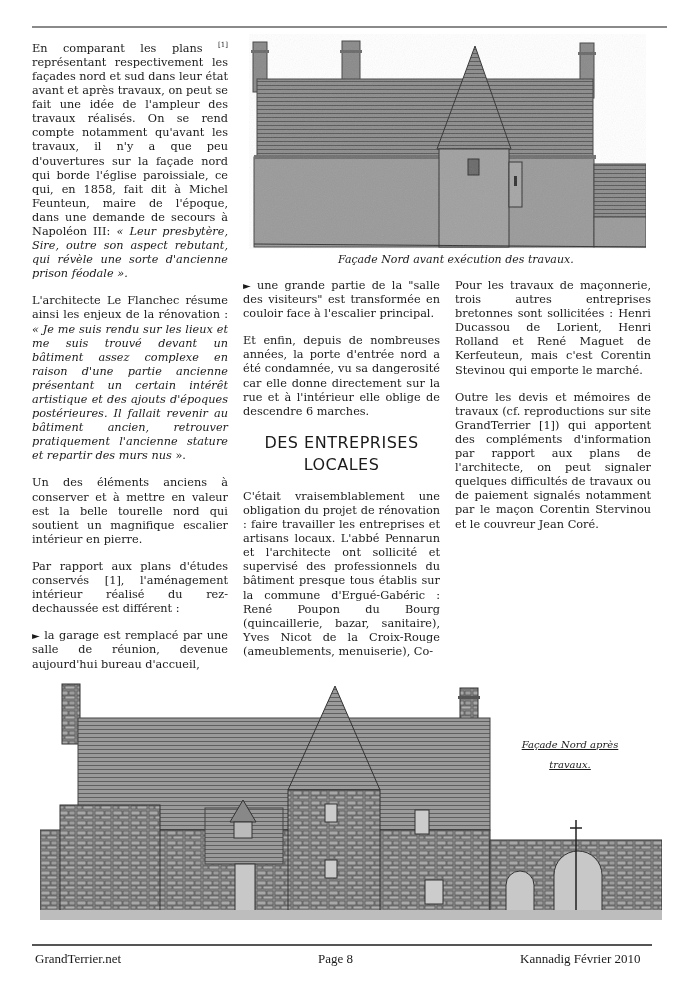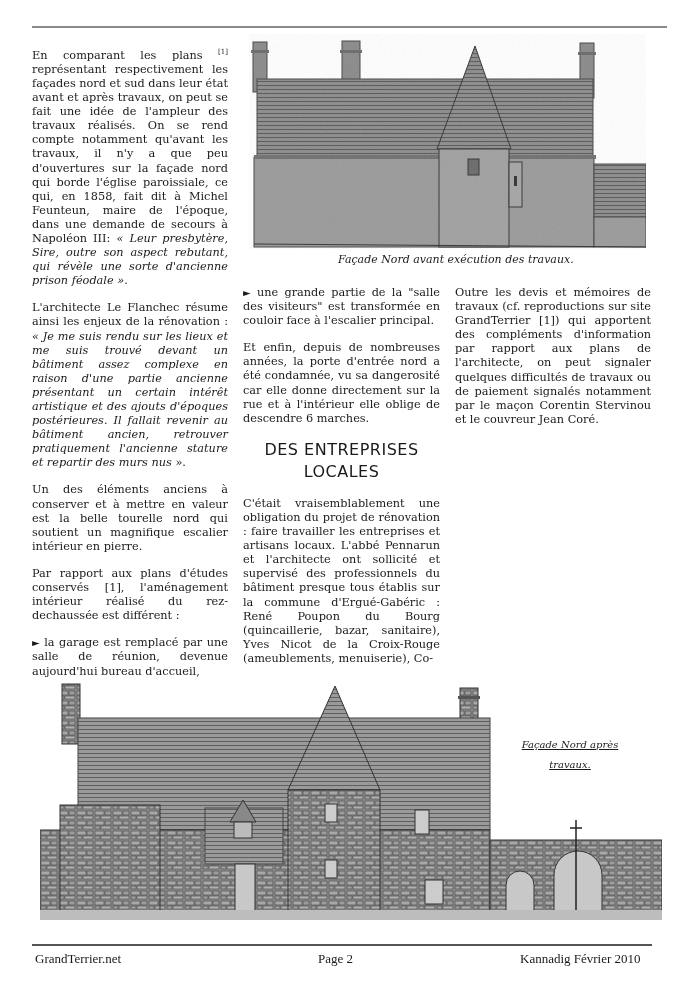--- a/index.html
+++ b/index.html
@@ -1,19 +1,19 @@
 <!DOCTYPE html>
 <html><head>
 <meta charset="utf-8">
 <style>
   html, body { margin: 0; padding: 0; background: #ffffff; }
   body { width: 700px; height: 990px; position: relative; overflow: hidden;
          font-family: "DejaVu Serif", serif; color: #1a1a1a; }
   .top-rule { position: absolute; left: 32px; top: 26px; width: 635px; height: 2px; background: #8a8a8a; }
-  .col { position: absolute; font-size: 11.3px; line-height: 14.1px; text-align: justify; margin-top: 7px; }
+  .col { position: absolute; font-size: 11.3px; line-height: 14.1px; text-align: justify; }
   .col p { margin: 0 0 13px 0; }
   .col1 { left: 32px; top: 38px; width: 196px; }
   .col2 { left: 243px; top: 279px; width: 197px; }
   .col3 { left: 455px; top: 279px; width: 196px; }
   .ref { font-size: 7px; vertical-align: super; }
   i, .it { font-style: italic; }
   .arrow { font-size: 10px; }
   .section-head { font-family: "DejaVu Sans", sans-serif; font-size: 16px; letter-spacing: 0.5px;
                   text-align: center; line-height: 22px; margin: 12px 0 14px 0; font-weight: normal; }
   .figure-top { position: absolute; left: 249px; top: 34px; width: 397px; height: 215px; }
@@ -89,20 +89,21 @@
   <p><span class="arrow">►</span><span> une grande partie de la "salle des visiteurs" est transformée en couloir face à l'escalier principal.</span></p>
   <p>Et enfin, depuis de nombreuses années, la porte d'entrée nord a été condamnée, vu sa dangerosité car elle donne directement sur la rue et à l'intérieur elle oblige de descendre 6 marches.</p>
   <div class="section-head">
     <div>DES ENTREPRISES</div>
     <div>LOCALES</div>
   </div>
   <p>C'était vraisemblablement une obligation du projet de rénovation : faire travailler les entreprises et artisans locaux. L'abbé Pennarun et l'architecte ont sollicité et supervisé des professionnels du bâtiment presque tous établis sur la commune d'Ergué-Gabéric : René Poupon du Bourg (quincaillerie, bazar, sanitaire), Yves Nicot de la Croix-Rouge (ameublements, menuiserie), Co-</p>
 </div>
 
 <div class="col col3">
+  <p>Pour les travaux de maçonnerie, trois autres entreprises bretonnes sont sollicitées : Henri Ducassou de Lorient, Henri Rolland et René Maguet de Kerfeuteun, mais c'est Corentin Stevinou qui emporte le marché.</p>
   <p>Outre les devis et mémoires de travaux (cf. reproductions sur site GrandTerrier [1]) qui apportent des compléments d'information par rapport aux plans de l'architecte, on peut signaler quelques difficultés de travaux ou de paiement signalés notamment par le maçon Corentin Stervinou et le couvreur Jean Coré.</p>
 </div>
 
 <div class="figure-bottom">
   <svg width="622" height="250" viewBox="0 0 622 250">
     <defs>
       <pattern id="slate2" width="9" height="4" patternUnits="userSpaceOnUse">
         <rect width="9" height="4" fill="#9a9a9a"></rect>
         <line x1="0" y1="3.5" x2="9" y2="3.5" stroke="#505050" stroke-width="0.8"></line>
       </pattern>
@@ -144,14 +145,14 @@
     <rect x="0" y="240" width="622" height="10" fill="#bdbdbd"></rect>
   </svg>
 </div>
 <div class="caption-bottom">
   <div>Façade Nord après</div>
   <div>travaux.</div>
 </div>
 
 <div class="bottom-rule"></div>
 <div class="footer footer-left">GrandTerrier.net</div>
-<div class="footer footer-center">Page 2</div>
+<div class="footer footer-center">Page 8</div>
 <div class="footer footer-right">Kannadig Février 2010</div>
 
 </body></html>

